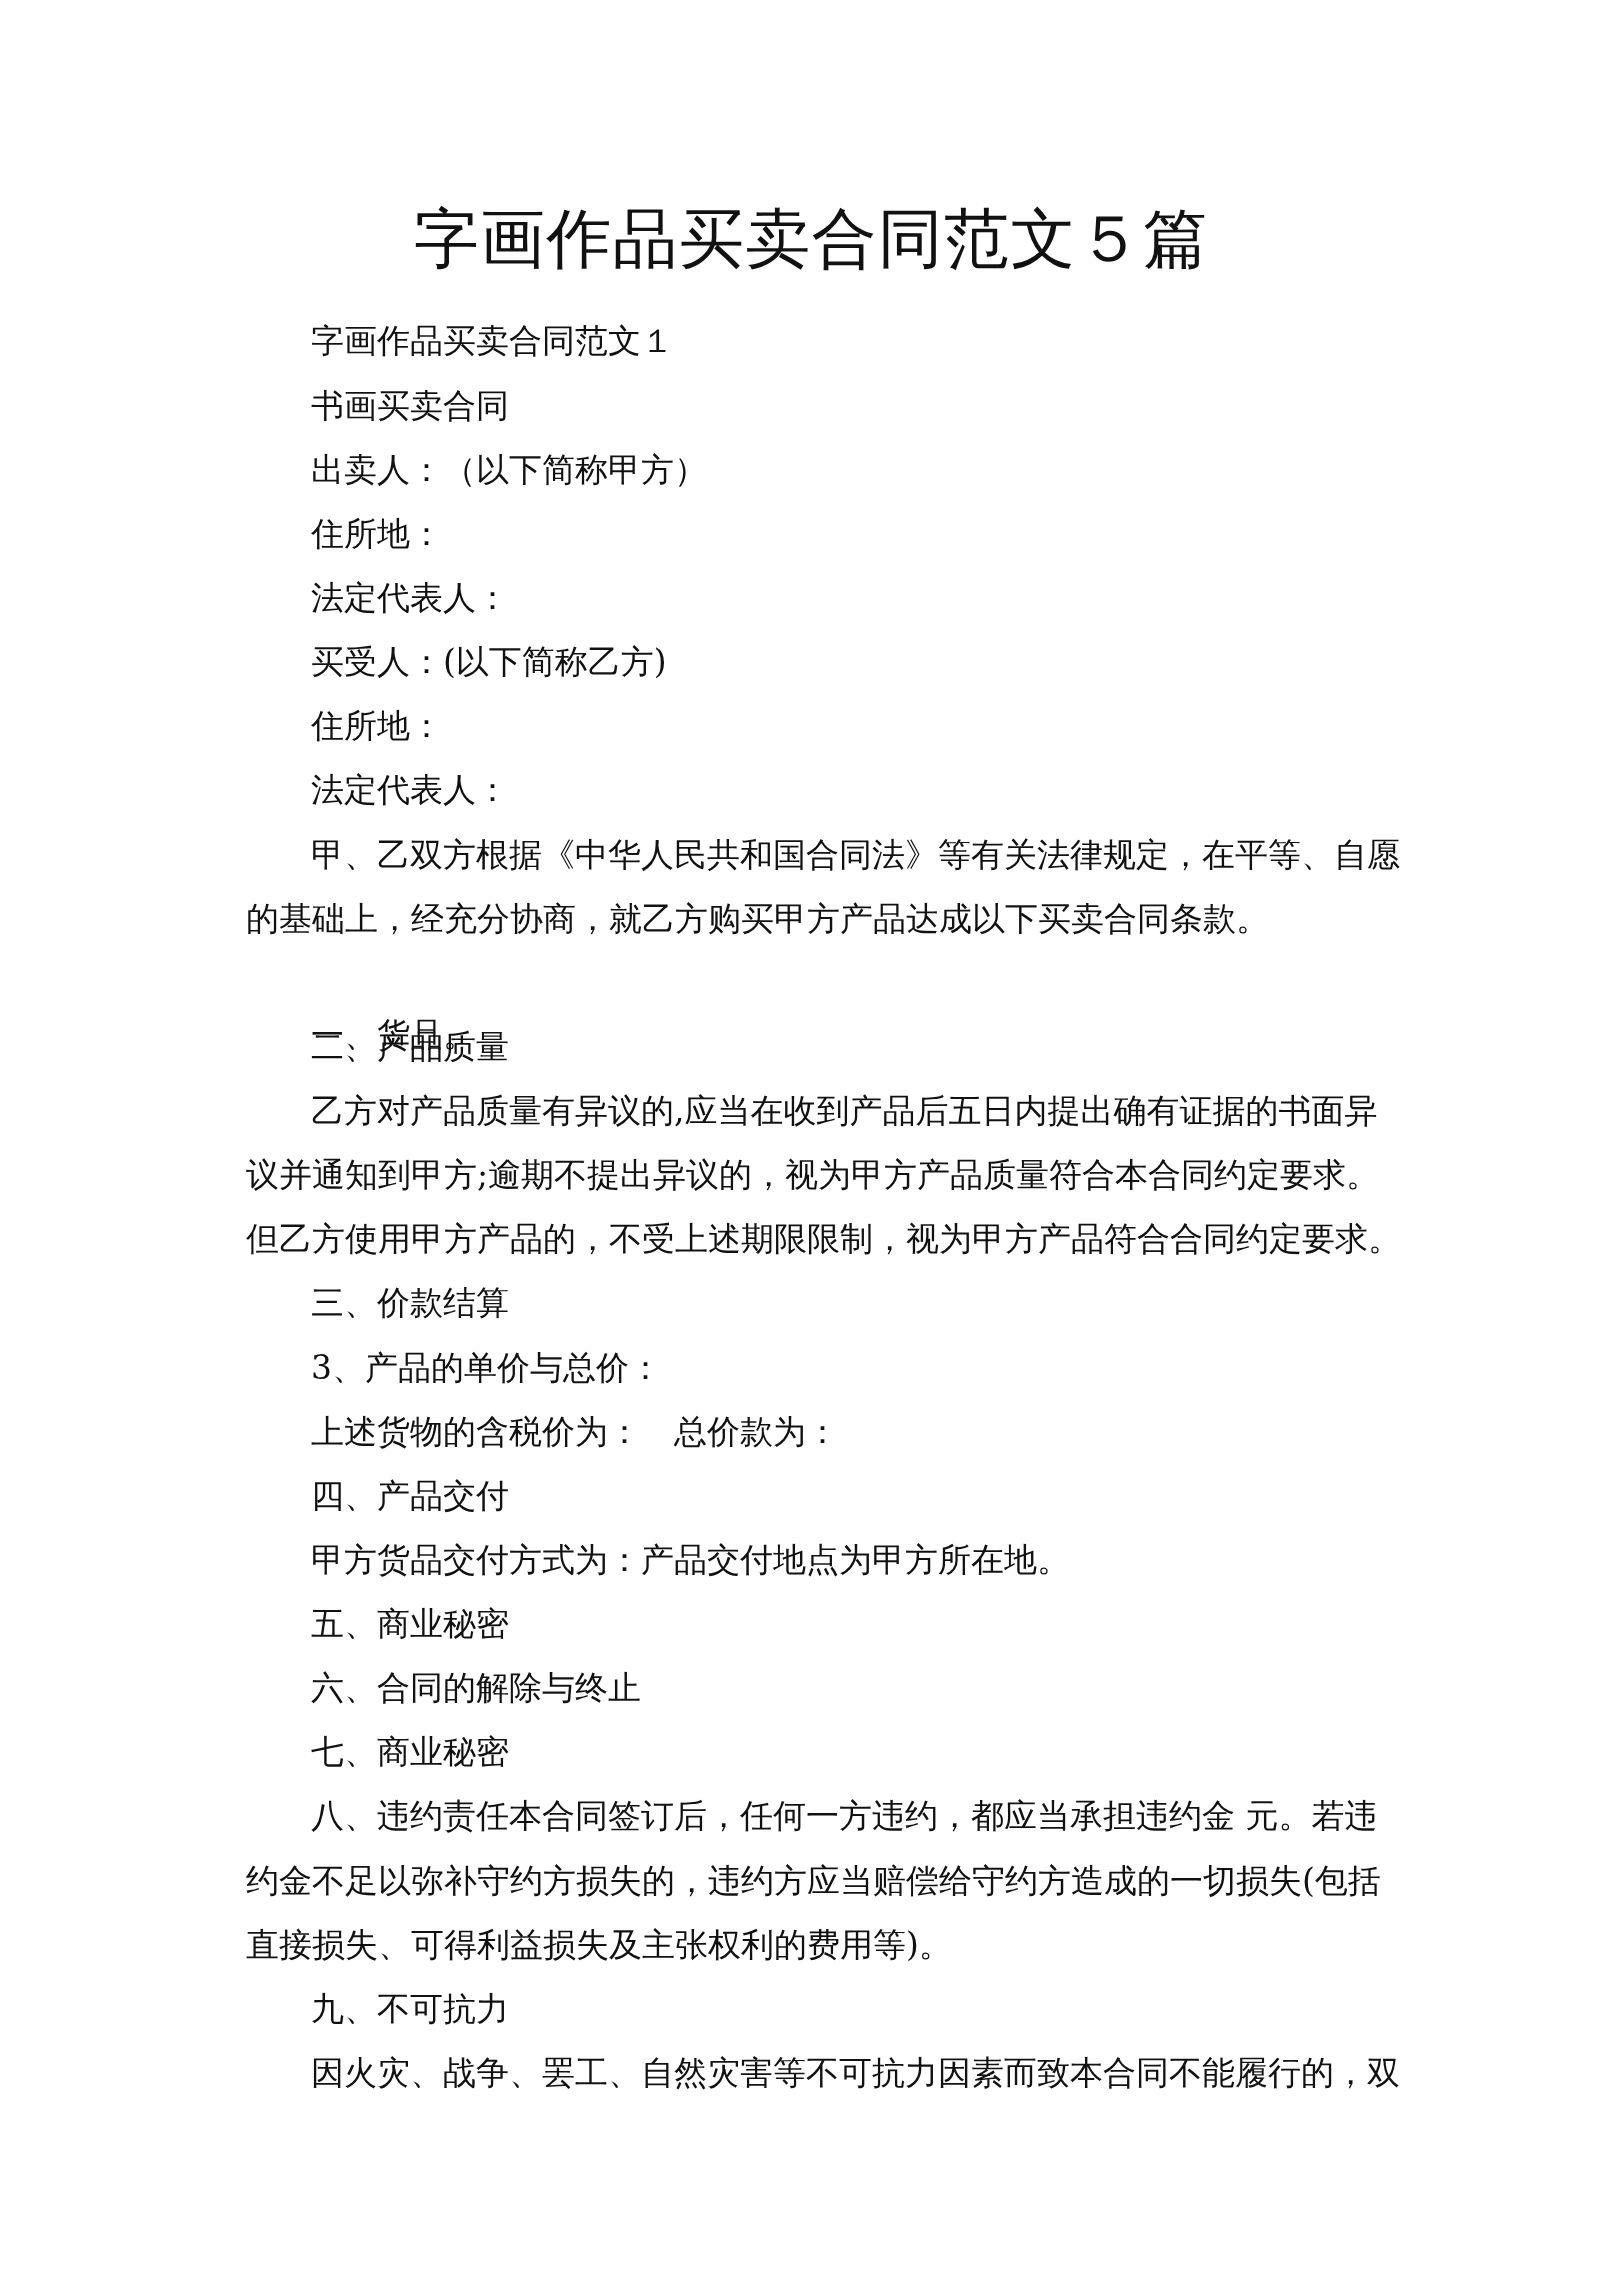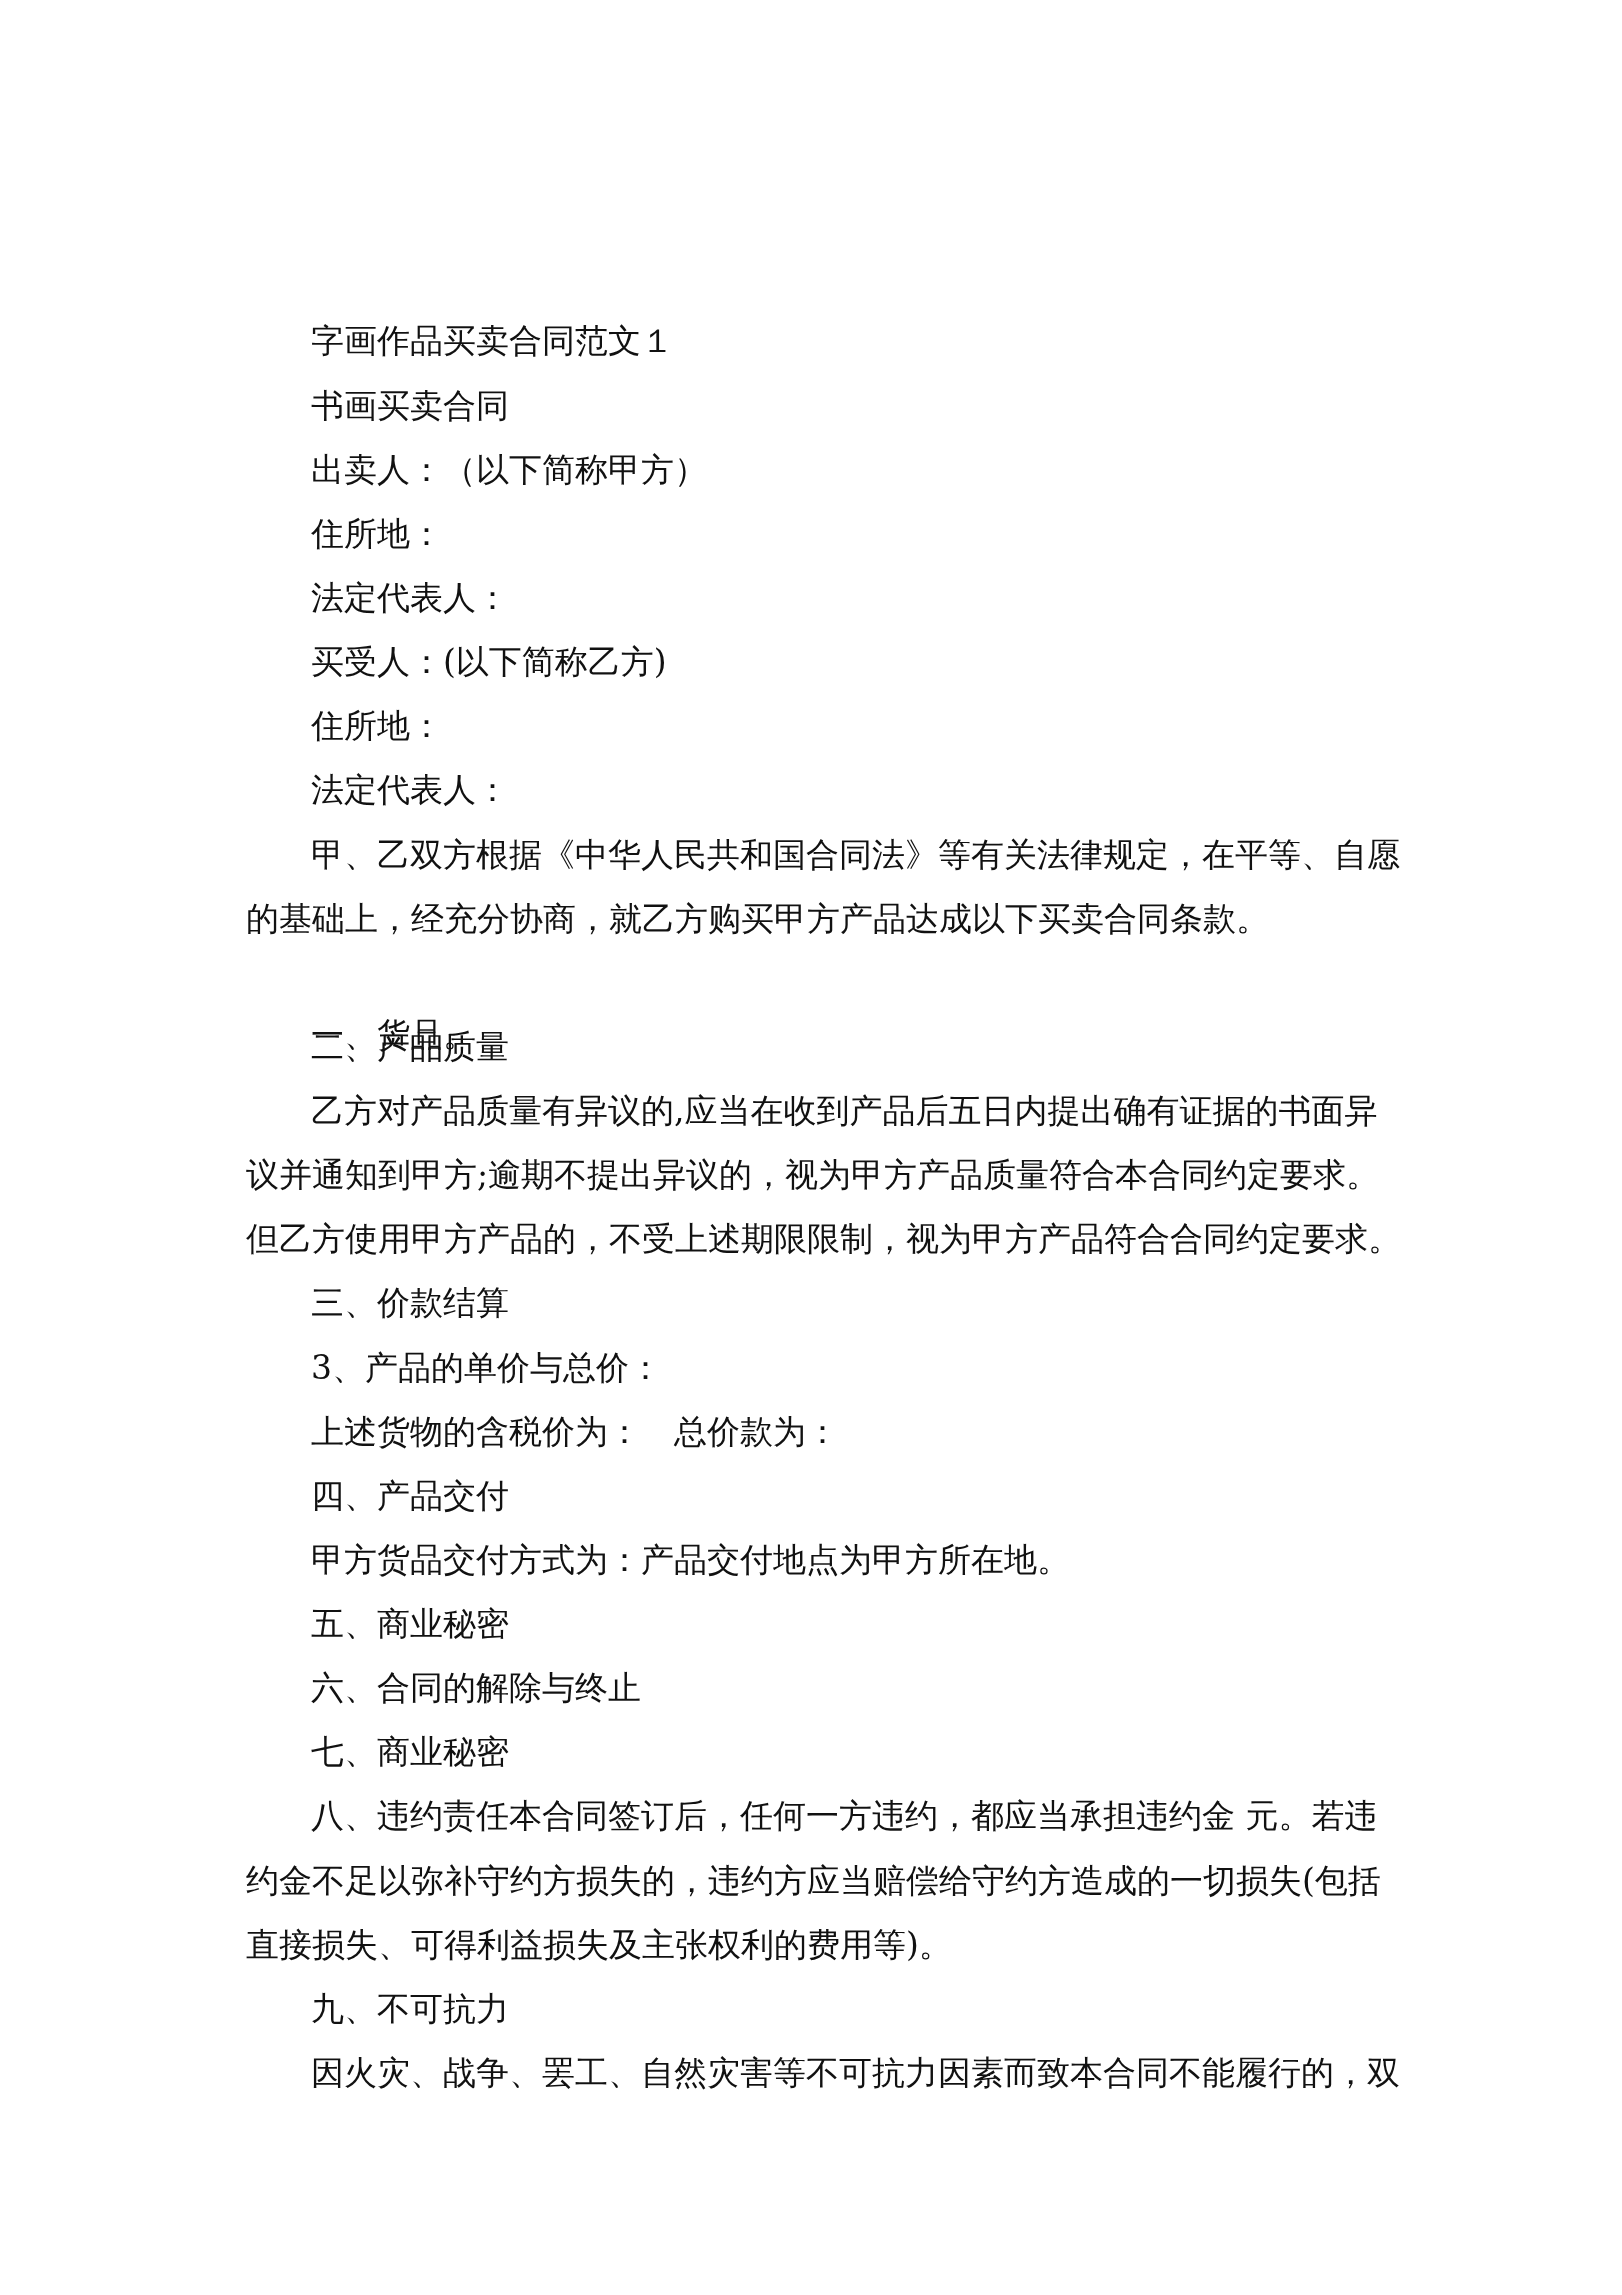--- a/index.html
+++ b/index.html
@@ -15,20 +15,21 @@
   .line {
     position: absolute; font-size: 33px; line-height: 42px; white-space: nowrap; margin-top: 28px;
   }
   .ind { left: 311px; }
   .full { left: 246px; }
 </style>
 </head>
 <body>
 
 <div class="page">
+  <div class="title">字画作品买卖合同范文５篇</div>
 
   <div class="line ind" style="top:292px">字画作品买卖合同范文１</div>
   <div class="line ind" style="top:357px">书画买卖合同</div>
   <div class="line ind" style="top:421px">出卖人：（以下简称甲方）</div>
   <div class="line ind" style="top:485px">住所地：</div>
   <div class="line ind" style="top:549px">法定代表人：</div>
   <div class="line ind" style="top:613px">买受人：(以下简称乙方)</div>
   <div class="line ind" style="top:677px">住所地：</div>
   <div class="line ind" style="top:741px">法定代表人：</div>
   <div class="line ind" style="top:806px">甲、乙双方根据《中华人民共和国合同法》等有关法律规定，在平等、自愿</div>

